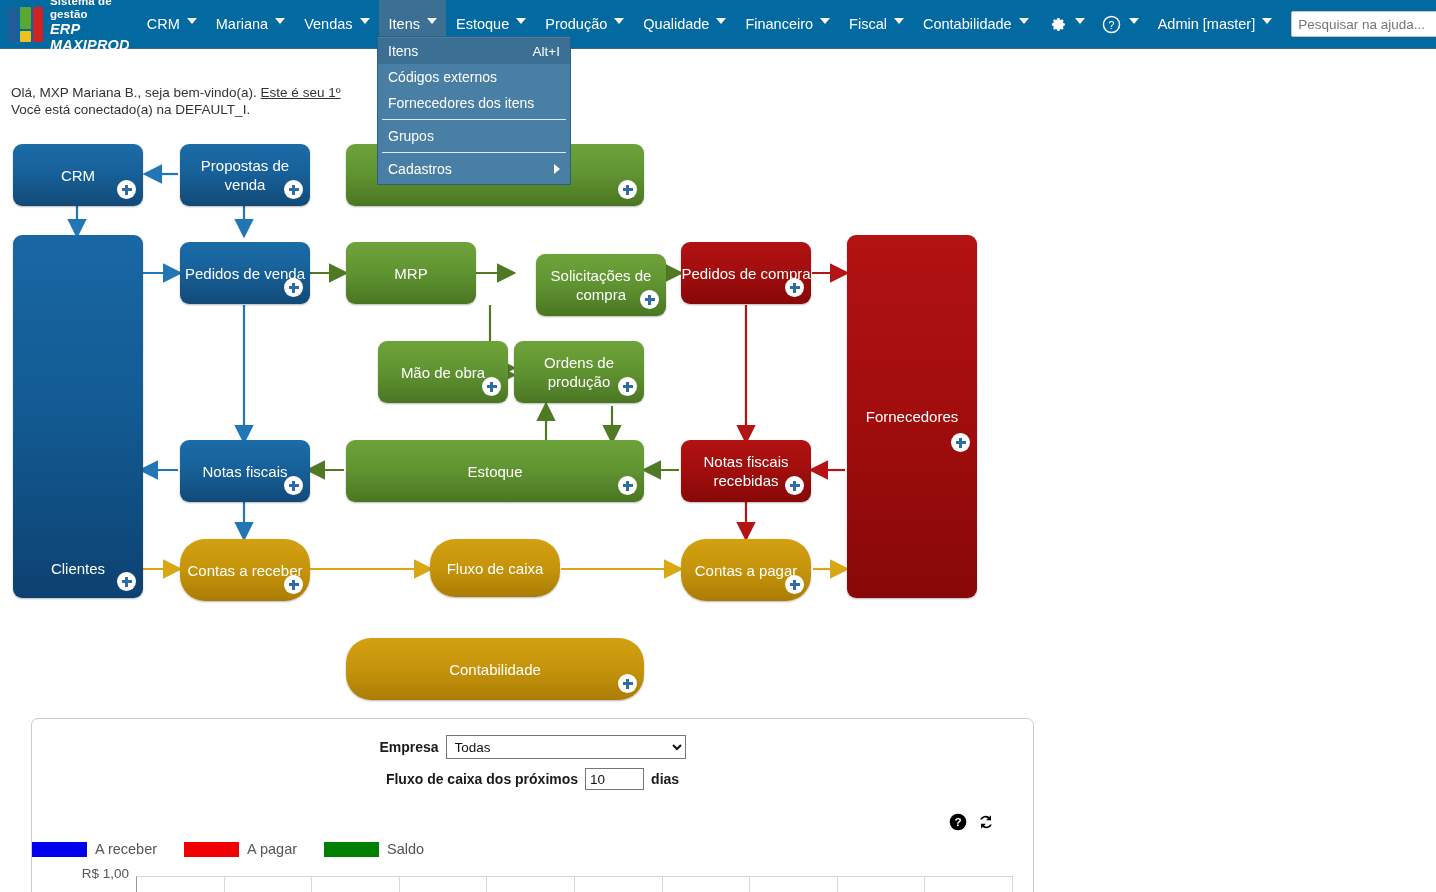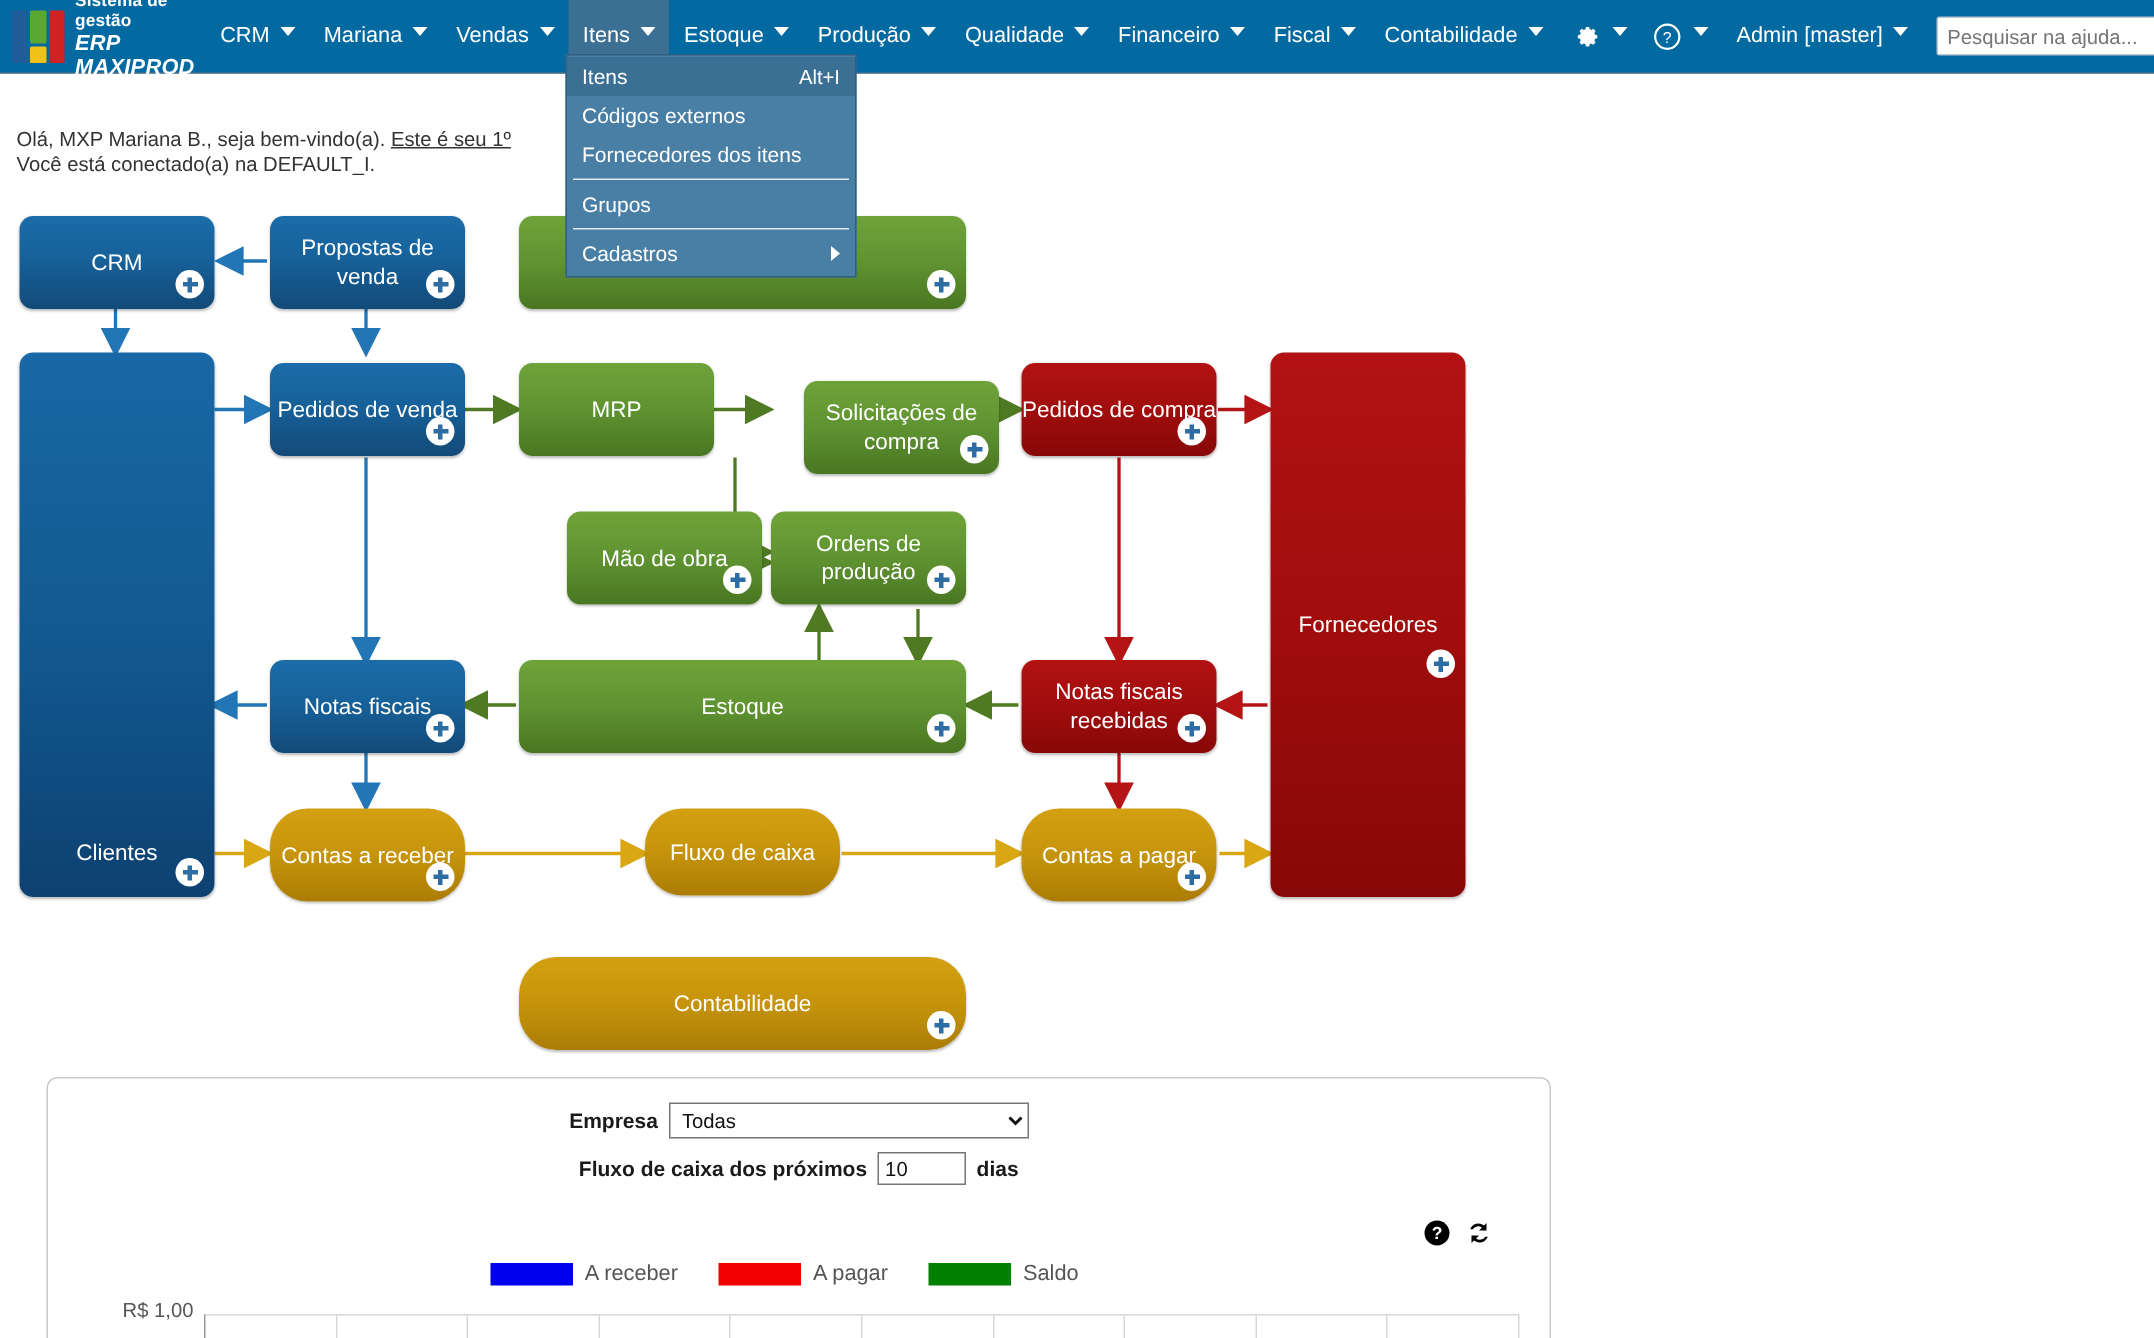--- a/index.html
+++ b/index.html
@@ -176,21 +176,21 @@
     padding: 0 4px; margin-right: 7px;
     font-family: "Liberation Sans", sans-serif;
   }
   .flabel-after { font-size: 14px; font-weight: bold; color: #1a1a1a; }
 
   #chart-tools { position: absolute; right: 37px; top: 93px; display: flex; align-items: center; gap: 8px; }
 
   #legend {
     position: absolute; left: 0; top: 122px;
     width: 100%;
-    display: flex; align-items: center; justify-content: center;
+    display: flex; align-items: center; justify-content: flex-start;
     gap: 8px;
     font-size: 14.5px; color: #555555;
   }
   .lg-swatch { width: 55px; height: 15px; display: inline-block; }
   .lg-label { margin-right: 19px; }
 
   #chart-area { position: absolute; left: 36px; top: 147px; width: 945px; height: 44px; }
   #y-axis-label {
     position: absolute; left: -3px; top: 0px;
     font-size: 13.5px; color: #555555;

